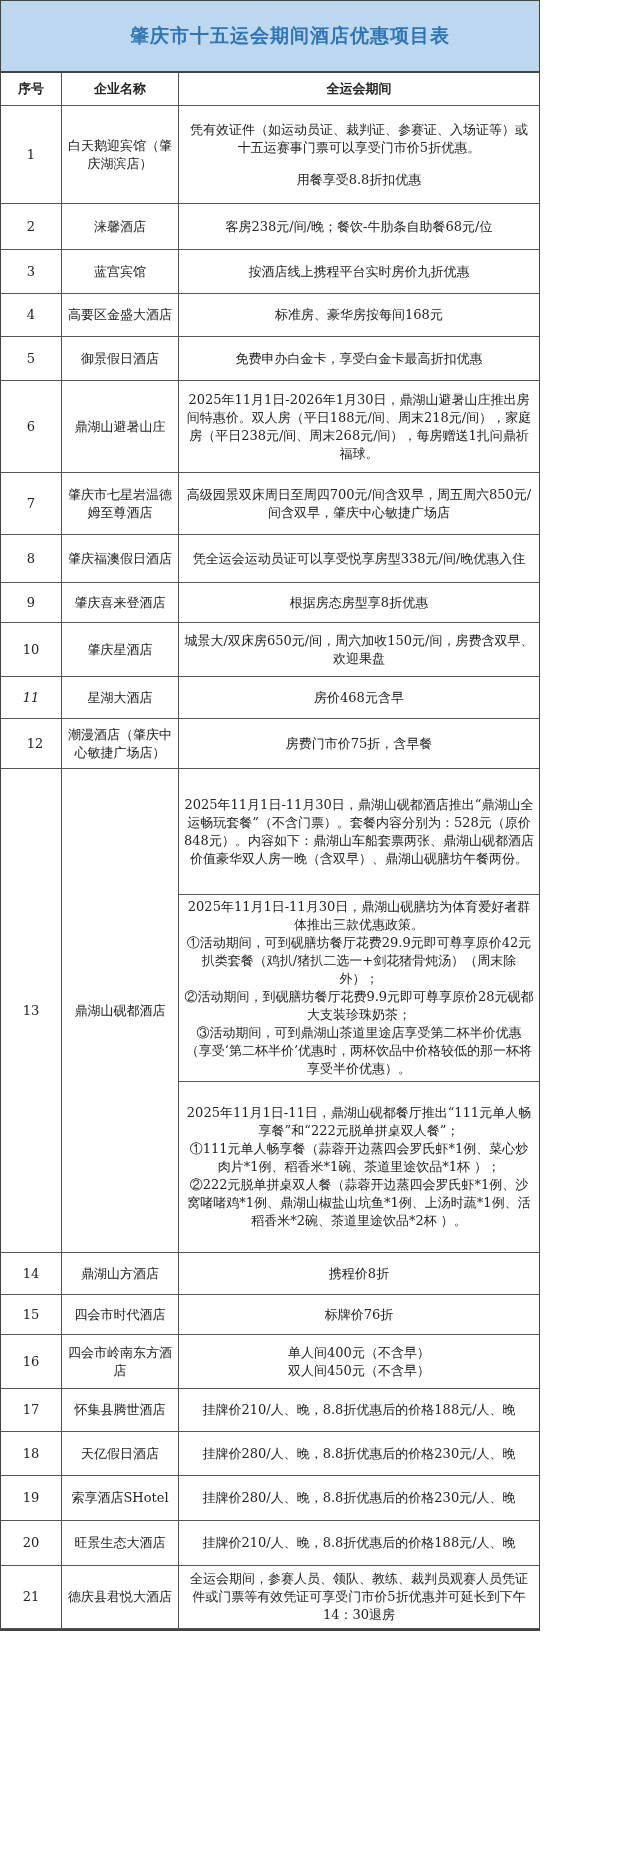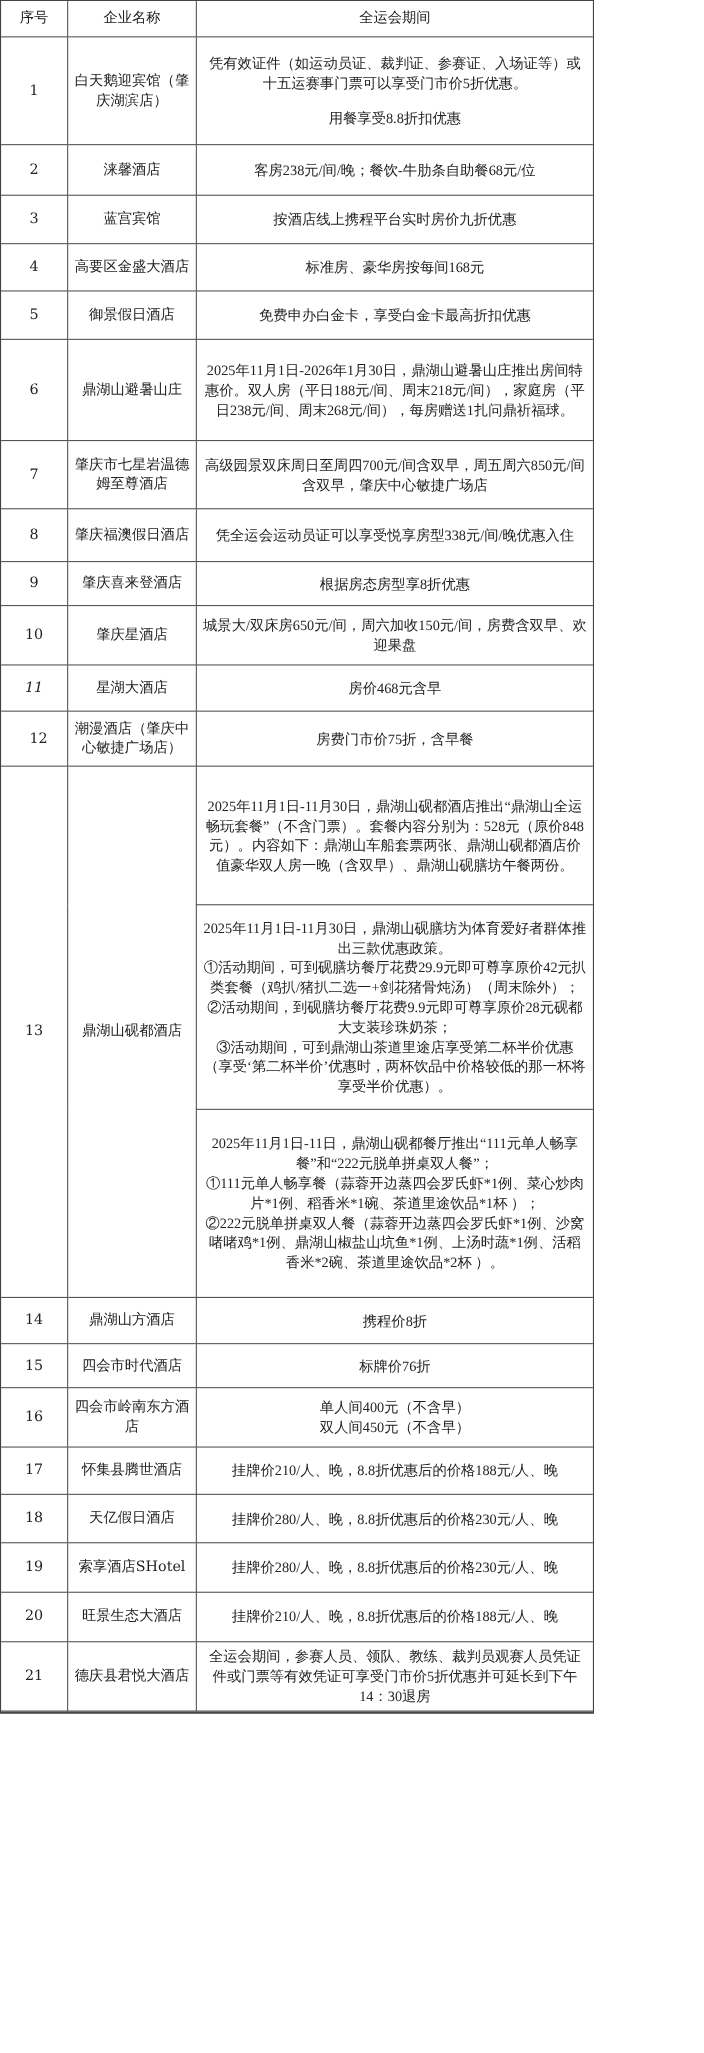--- a/index.html
+++ b/index.html
@@ -3,32 +3,33 @@
 <meta charset="utf-8">
 <style>
   html,body{margin:0;padding:0;background:#fff;}
   body{width:540px;height:1866px;overflow:hidden;font-family:"DejaVu Serif","Liberation Serif",serif;color:#222;}
   .sheet{width:538px;border:1px solid #444;border-bottom:2px solid #444;}
   .title{height:72px;background:#bdd7ee;border-bottom:2px solid #444;display:flex;align-items:center;justify-content:center;color:#2e75b6;font-size:19px;font-weight:bold;letter-spacing:1px;padding-left:40px;box-sizing:border-box;}
   table{border-collapse:collapse;width:538px;table-layout:fixed;}
   td{border:1px solid #555;text-align:center;vertical-align:middle;font-size:13px;line-height:18px;padding:2px 4px;}
   td.num{width:52px;}
   td.name{width:108px;}
-  td.desc{padding:3px 5px;font-family:Liberation Serif, serif;}
-  tr.hdr td{height:26px;font-family:"DejaVu Sans","Liberation Sans",sans-serif;}
+  td.desc{padding:3px 5px;}
+  tr.hdr td{height:26px;font-family:"DejaVu Sans","Liberation Sans",sans-serif;font-weight:bold;}
   .line{display:block;}
   .gap{height:14px;}
   table tr:first-child td{border-top:none;}
   td:first-child{border-left:none;}
   td:last-child{border-right:none;}
 </style>
 </head>
 <body>
 
 <div class="sheet">
+  <div class="title">肇庆市十五运会期间酒店优惠项目表</div>
   <table>
     <tbody id="tbody">
       <tr class="hdr">
         <td class="num">序号</td>
         <td class="name">企业名称</td>
         <td class="desc">全运会期间</td>
       </tr>
     <tr>
           <td class="num" style="height: 93px;">1</td>
           <td class="name">白天鹅迎宾馆（肇庆湖滨店）</td>

